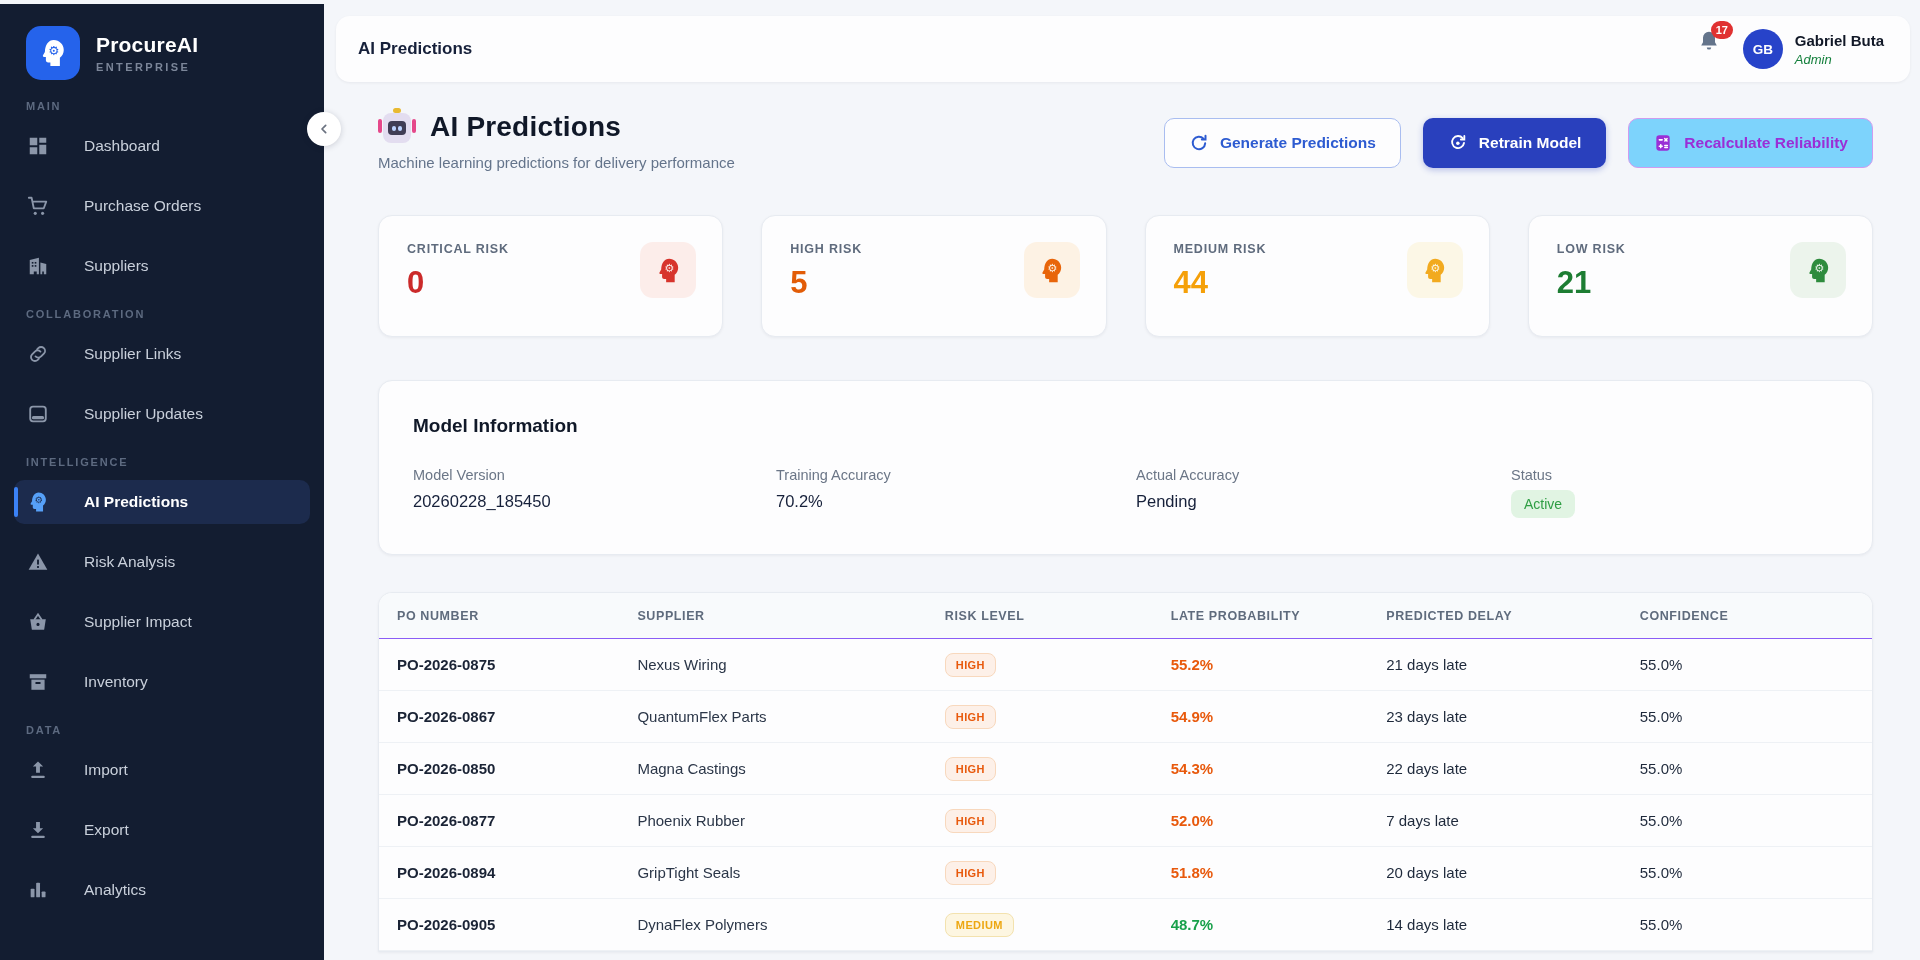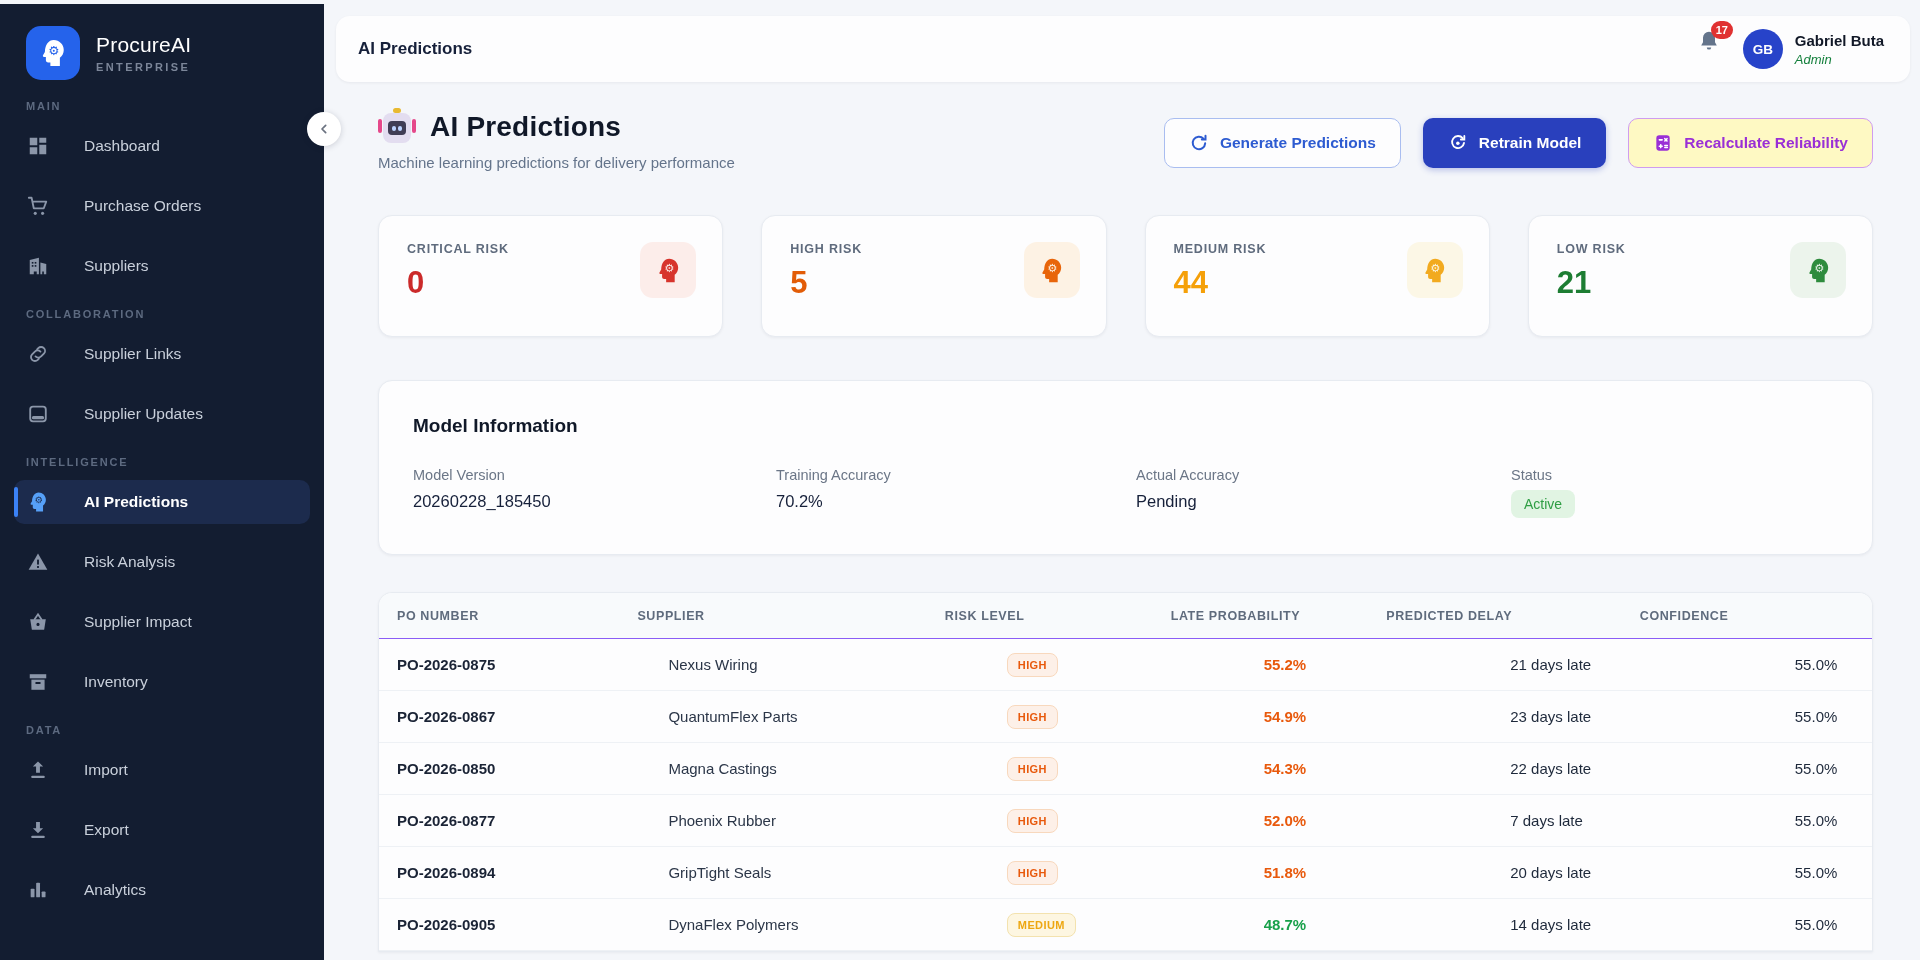--- a/index.html
+++ b/index.html
@@ -8,21 +8,21 @@
   .app { display:flex; width:100%; height:100%; padding-top:4px; }
 
   
   .sidebar { width:324px; min-width:324px; height:956px; background:#131d31; color:#c6cdd9;
              position:relative; overflow:hidden; }
   .logo-row { display:flex; align-items:center; padding:22px 0 0 26px; }
   .logo-tile { width:54px; height:54px; border-radius:15px; background:#2563eb;
                display:flex; align-items:center; justify-content:center; color:#fff; --gear:#2563eb; }
   .logo-tile svg { width:30px; height:30px; transform:scaleX(-1); }
   .brand-text { margin-left:16px; }
-  .brand-name { font-size:21px; font-weight:normal; color:#ffffff; letter-spacing:.2px; }
+  .brand-name { font-size:21px; font-weight:bold; color:#ffffff; letter-spacing:.2px; }
   .brand-tier { font-size:11px; color:#7c8699; letter-spacing:2.4px; margin-top:4px; font-weight:bold; }
 
   .section-label { font-size:11px; font-weight:bold; letter-spacing:1.8px; color:#5d6a80;
                    margin:20px 26px 12px; }
   .nav-item { height:44px; margin:0 14px 16px; display:flex; align-items:center;
               padding-left:13px; border-radius:10px; cursor:pointer; position:relative;gap:20px; }
   .nav-item .nicon { width:22px; height:22px; color:#8b96a9; display:flex; }
   .nav-item .nicon svg { width:22px; height:22px; }
   .nav-item .nlabel { margin-left:15px; font-size:15.5px; color:#c9d0db; }
   .nav-item.active { background:#1c2b4d; }
@@ -73,21 +73,21 @@
                  background:#403d55; border-radius:4px; }
   .robot .eye { position:absolute; top:5px; width:4px; height:5px; border-radius:2px; background:#bcd2ff; }
   .robot .eye.l { left:4px; } .robot .eye.r { right:4px; }
 
   .actions { display:flex; gap:22px; margin-top:8px; }
   .btn { height:50px; border-radius:10px; display:flex; align-items:center; gap:11px;
          padding:0 24px; font-size:15.5px; font-weight:bold; cursor:pointer; border:1.5px solid transparent; }
   .btn svg { width:20px; height:20px; }
   .btn-outline-blue { background:#fdfdfe; border-color:#a9bdf0; color:#2d5bd1; }
   .btn-solid-blue { background:#2940bd; color:#ffffff; box-shadow:0 2px 6px rgba(41,64,189,.3); }
-  .btn-outline-purple { background:#fef9c3; border-color:#cf9cf0; color:#9a2fd6; }
+  .btn-outline-purple { background:#7dd3fc; border-color:#cf9cf0; color:#9a2fd6; }
   .calc-ic { width:22px; height:22px; }
 
   
   .risk-row { display:flex; gap:38px; margin-top:44px; }
   .risk-card { flex:1; height:122px; background:#fdfdfe; border:1px solid #e7ebf1; border-radius:14px;
                box-shadow:0 1px 3px rgba(15,23,42,.05); padding:26px 26px 0 28px;
                display:flex; justify-content:space-between; }
   .rc-label { font-size:12.5px; font-weight:bold; letter-spacing:.8px; color:#5f6b7d; }
   .rc-value { font-size:31px; font-weight:bold; margin-top:9px; }
   .rc-icon { width:56px; height:56px; border-radius:13px; display:flex; align-items:center; justify-content:center; }
@@ -106,21 +106,21 @@
   .mf-value { font-size:16.5px; color:#16203a; margin-top:9px; font-weight:500; }
   .pill-active { display:inline-block; margin-top:7px; background:#e1f4e3; color:#2f9e44;
                  font-size:14px; font-weight:normal; border-radius:8px; padding:6px 13px; }
 
   
   .table-card { margin-top:37px; background:#fdfdfe; border:1px solid #e7ebf1;
                 border-radius:14px 14px 0 0; box-shadow:0 1px 3px rgba(15,23,42,.05); overflow:hidden; }
   .tgrid { display:grid; grid-template-columns:16.5% 21.1% 15.5% 14.8% 17.4% 1fr; align-items:center; }
   .thead { background:#f8fafc; height:46px; border-bottom:1px solid #8b5cf6; padding:0 18px; }
   .th { font-size:12.5px; font-weight:bold; letter-spacing:.6px; color:#5f6b7d; }
-  .trow { height:52px; border-bottom:1px solid #eef1f5; padding:0 18px; cursor:pointer;gap:31px; }
+  .trow { height:52px; border-bottom:1px solid #eef1f5; padding:0 18px; cursor:pointer; }
   .td { font-size:15px; color:#1e293b; }
   .td.po { font-weight:bold; color:#1a2335; }
   .td.sup { color:#2b3648; }
   .badge { display:inline-block; font-size:11px; font-weight:bold; letter-spacing:.4px;
            border-radius:8px; padding:5px 10px; }
   .badge-high { background:#fdf0e8; color:#e8590c; border:1px solid #f8d8bd; }
   .badge-medium { background:#fdf6e1; color:#eda712; border:1px solid #f3e2ae; }
   .prob { font-weight:bold; }
   .prob-orange { color:#e8590c; }
   .prob-green { color:#18a04a; }

